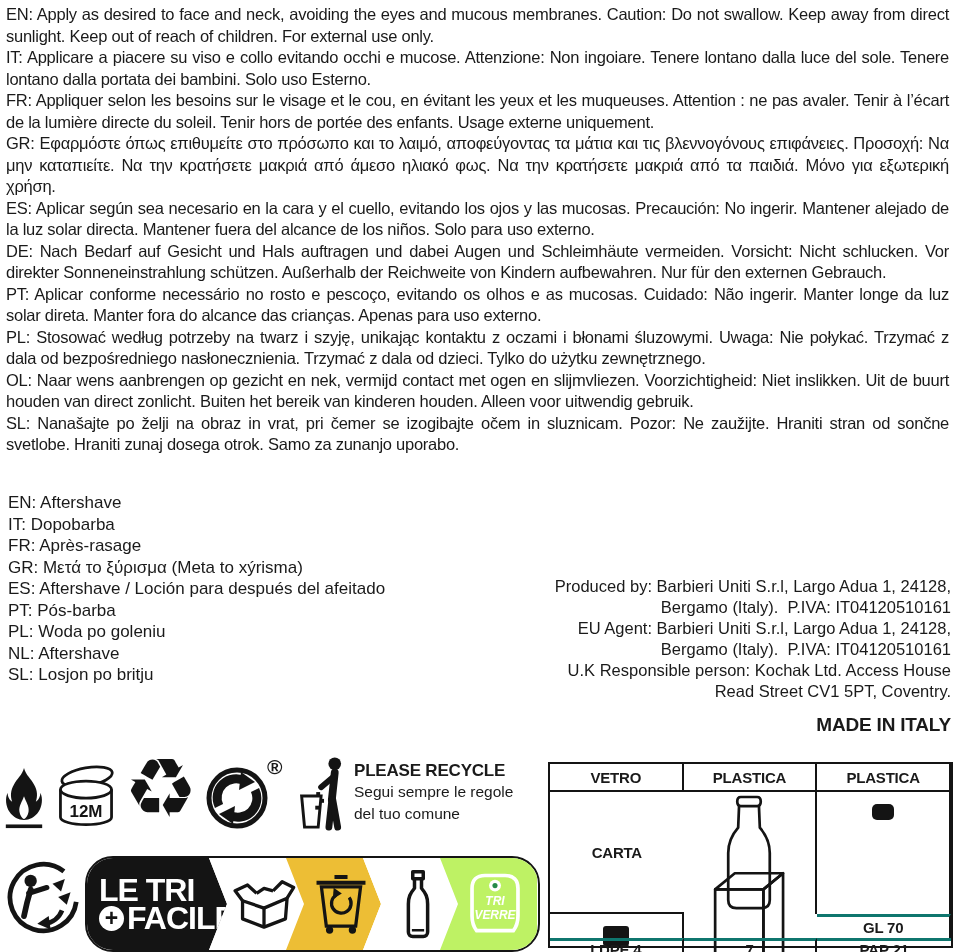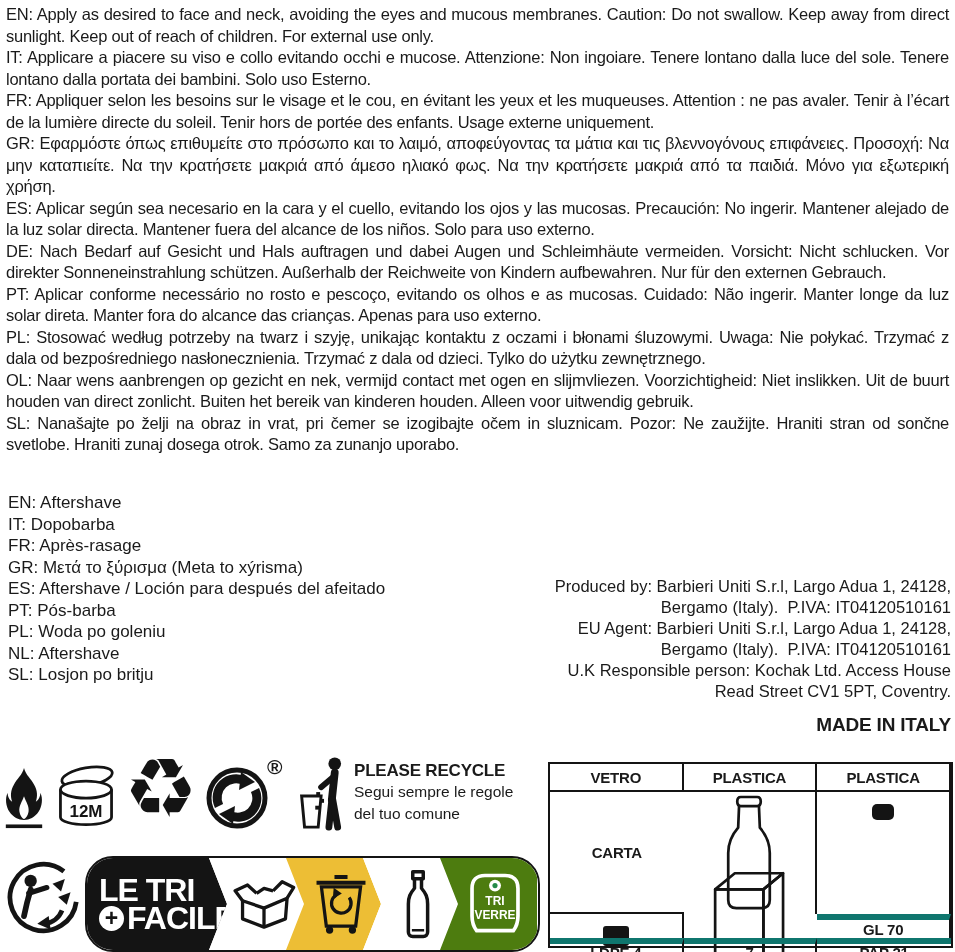--- a/index.html
+++ b/index.html
@@ -40,35 +40,35 @@
         border:2px solid #141414;border-radius:28px;overflow:hidden;background:#fff;
         display:flex;align-items:stretch;}
   .seg{height:100%;display:flex;align-items:center;justify-content:center;}
   .seg-black{width:140px;background:#141414;flex:none;
      clip-path:polygon(0 0,calc(100% - 18px) 0,100% 50%,calc(100% - 18px) 100%,0 100%);
      flex-direction:column;align-items:flex-start;justify-content:center;padding-left:12px;box-sizing:border-box;}
   .seg-mid{width:95px;flex:none;margin-left:-18px;padding-left:14px;box-sizing:border-box;
      clip-path:polygon(0 0,calc(100% - 18px) 0,100% 50%,calc(100% - 18px) 100%,0 100%,18px 50%);}
   .seg-white{background:#fff;}
   .seg-yellow{background:#EDBE35;}
-  .seg-green{width:97px;flex:none;margin-left:-18px;background:#4d7c0f;padding-left:12px;box-sizing:border-box;
-     clip-path:polygon(0 0,100% 0,100% 100%,0 100%,18px 50%);}
+  .seg-green{width:97px;flex:none;margin-left:-18px;background:#bef264;padding-left:12px;box-sizing:border-box;
+     clip-path:polygon(0 0,100% 0,100% 100%,0 100%,18px 50%);font-style:italic;}
   .letri{color:#fff;font-weight:bold;font-size:32px;line-height:26px;letter-spacing:-1px;text-align:center;}
   .letri-row{display:flex;align-items:center;gap:3px;margin-top:2px;}
   .plus-circle{width:25px;height:25px;border-radius:50%;background:#fff;color:#141414;
      font-weight:bold;font-size:23px;line-height:25px;text-align:center;flex:none;}
 
   
   .mat-table{position:absolute;left:548px;top:762px;width:405px;height:186px;box-sizing:border-box;
      border:2px solid #141414;display:grid;grid-template-columns:repeat(3,1fr);
      grid-template-rows:28px 1fr 24px;background:#fff;}
   .mt{border-right:2px solid #141414;display:flex;align-items:center;justify-content:center;}
   .mt.last{border-right:none;}
   .mt-h{border-bottom:2px solid #141414;font-weight:bold;font-size:15px;letter-spacing:-0.2px;}
-  .mt-f{border-top:6px solid #0f766e;font-weight:bold;font-size:15px;letter-spacing:-0.2px;}
+  .mt-f{border-top:3px solid #0f766e;font-weight:bold;font-size:15px;letter-spacing:-0.2px;}
   .mt-b{align-items:center;}
   .mt-b.top{align-items:flex-start;padding-top:12px;box-sizing:border-box;}
   .cap1{width:22px;height:16px;background:#141414;border-radius:5px;}
   .cap2{width:26px;height:20px;background:#141414;border-radius:3px;}
 </style>
 </head>
 <body>
 
 <div class="page">
 

